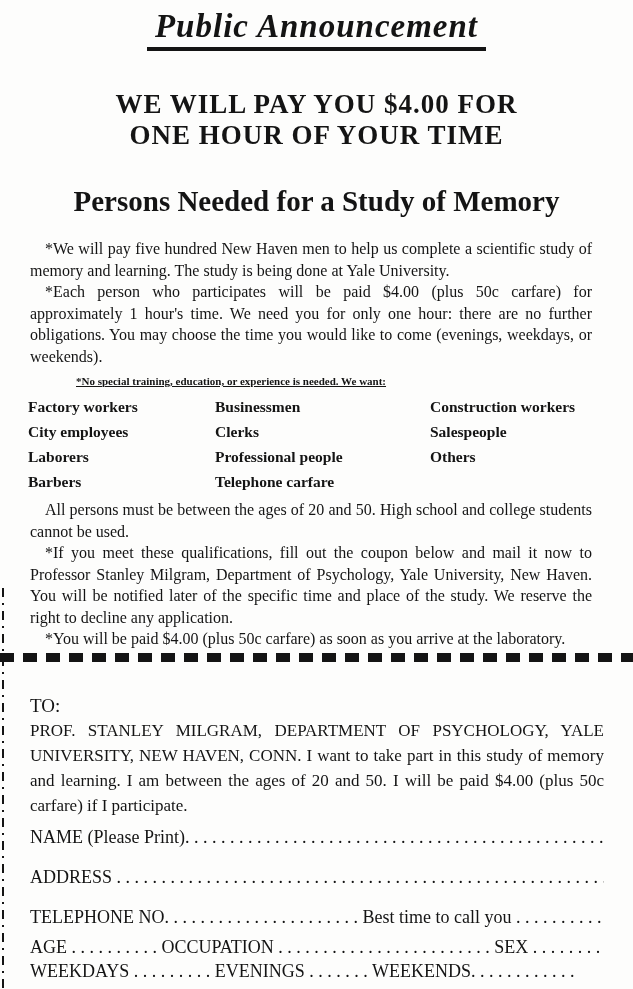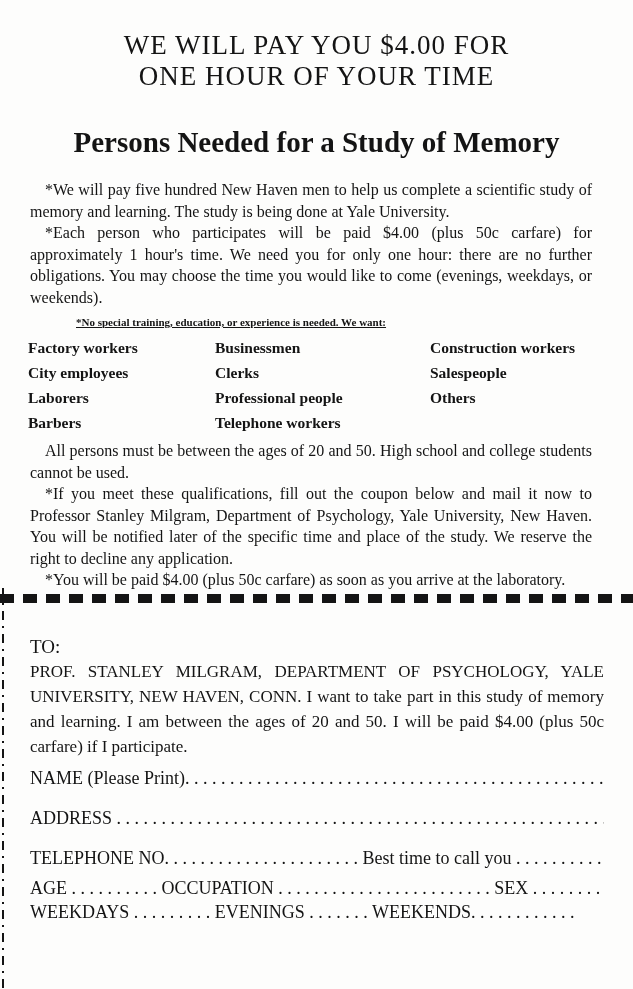--- a/index.html
+++ b/index.html
@@ -25,23 +25,23 @@
   .title{
     display:inline-block;
     font-size:33px;
     font-weight:bold;
     font-style:italic;
     letter-spacing:1px;
     border-bottom:4px solid var(--ink);
     padding:0 8px 2px 8px;
   }
   .headline{
-    margin-top:30px;
+    margin-top:38px;
     text-align:center;
-    font-weight:normal;
+    font-weight:bold;
     font-size:27px;
     line-height:31px;
     letter-spacing:1px;
   }
   .subheadline{
     margin-top:35px;
     text-align:center;
     font-weight:bold;
     font-size:29px;
     line-height:30px;
@@ -105,20 +105,23 @@
   .row-telephone{margin-top:18px;}
   .row-age{margin-top:8px;}
   .row-can{margin-top:0;}
   .row-days{margin-top:2px;}
 </style>
 </head>
 <body>
 
 <div class="page">
 
+  <div class="title-row">
+    <span class="title">Public Announcement</span>
+  </div>
 
   <div class="headline">
     <div>WE WILL PAY YOU $4.00 FOR</div>
     <div>ONE HOUR OF YOUR TIME</div>
   </div>
 
   <div class="subheadline">Persons Needed for a Study of Memory</div>
 
   <p class="body indent first-para">*We will pay five hundred New Haven men to help us complete a scientific study of memory and learning. The study is being done at Yale University.</p>
   <p class="body indent">*Each person who participates will be paid $4.00 (plus 50c carfare) for approximately 1 hour's time. We need you for only one hour: there are no further obligations. You may choose the time you would like to come (evenings, weekdays, or weekends).</p>
@@ -129,21 +132,21 @@
     <div>
       <div class="occ-item">Factory workers</div>
       <div class="occ-item">City employees</div>
       <div class="occ-item">Laborers</div>
       <div class="occ-item">Barbers</div>
     </div>
     <div>
       <div class="occ-item">Businessmen</div>
       <div class="occ-item">Clerks</div>
       <div class="occ-item">Professional people</div>
-      <div class="occ-item">Telephone workers</div>
+      <div class="occ-item">Telephone carfare</div>
     </div>
     <div>
       <div class="occ-item">Construction workers</div>
       <div class="occ-item">Salespeople</div>
       <div class="occ-item">Others</div>
     </div>
   </div>
 
   <p class="body indent after-list">All persons must be between the ages of 20 and 50. High school and college students cannot be used.</p>
   <p class="body indent">*If you meet these qualifications, fill out the coupon below and mail it now to Professor Stanley Milgram, Department of Psychology, Yale University, New Haven. You will be notified later of the specific time and place of the study. We reserve the right to decline any application.</p>

